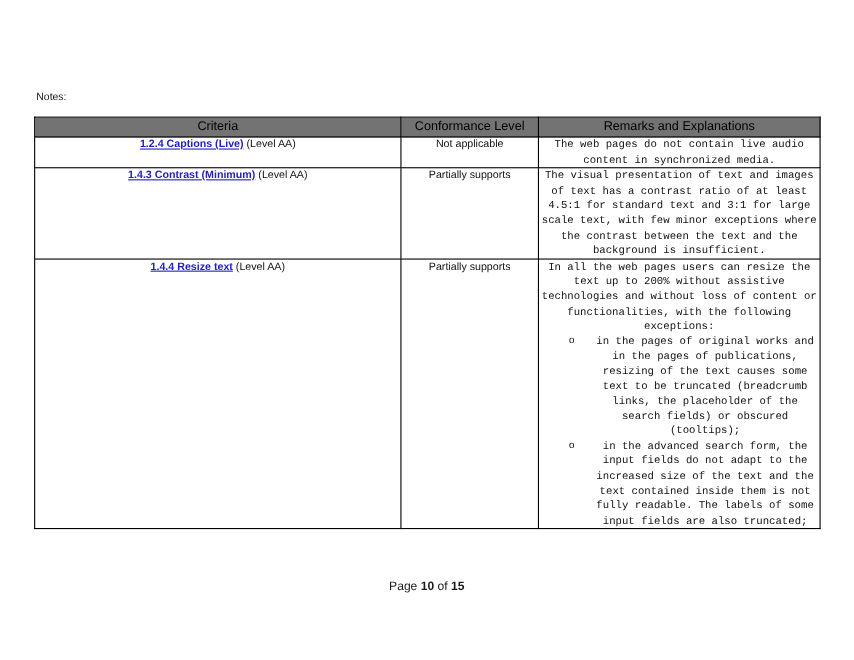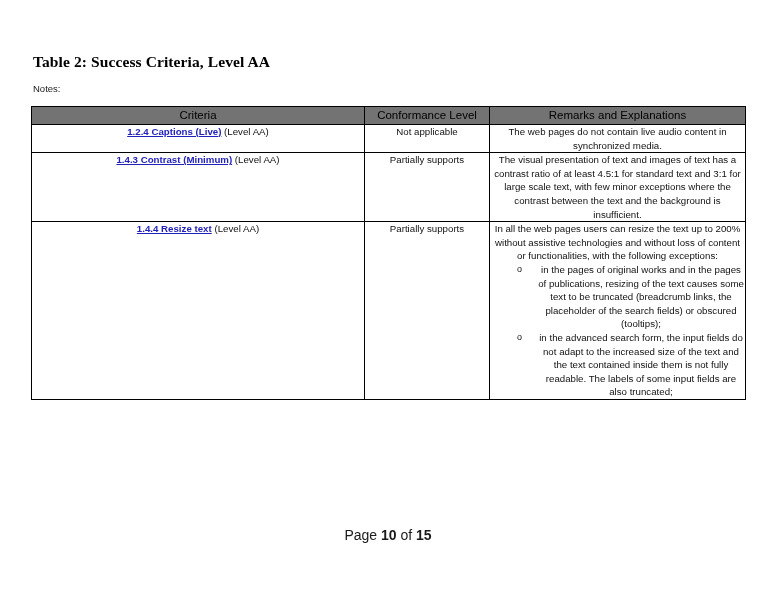--- a/index.html
+++ b/index.html
@@ -94,20 +94,21 @@
     font-size: 9.7px;
     line-height: 13.5px;
     color: #111;
   }
   .cell-rem {
     padding: 3px 5px 3px 6px;
     vertical-align: top;
     font-size: 9.7px;
     line-height: 13.6px;
     color: #111;
+    font-family: Liberation Mono, monospace;
   }
 
   .sc-link {
     color: #2222bb;
     font-weight: bold;
     text-decoration: underline;
   }
   .sc-level {
     color: #111;
     font-weight: normal;
@@ -136,31 +137,30 @@
   }
 
   
   .footer {
     position: absolute;
     left: 0;
     top: 527px;
     width: 776px;
     text-align: center;
     font-family: "Liberation Sans", sans-serif;
-    font-size: 14px;
+    font-size: 11px;
     color: #1a1a1a;
   }
   .footer b { font-weight: bold; }
 </style>
 </head>
 <body>
 
 <div class="page">
 
-  <div class="doc-title">Table 2: Success Criteria, Level AA</div>
 
   <div class="notes-label">Notes:</div>
 
   <table class="crit-table">
     <colgroup>
       <col class="c-criteria">
       <col class="c-conf">
       <col class="c-rem">
     </colgroup>
     <thead>

